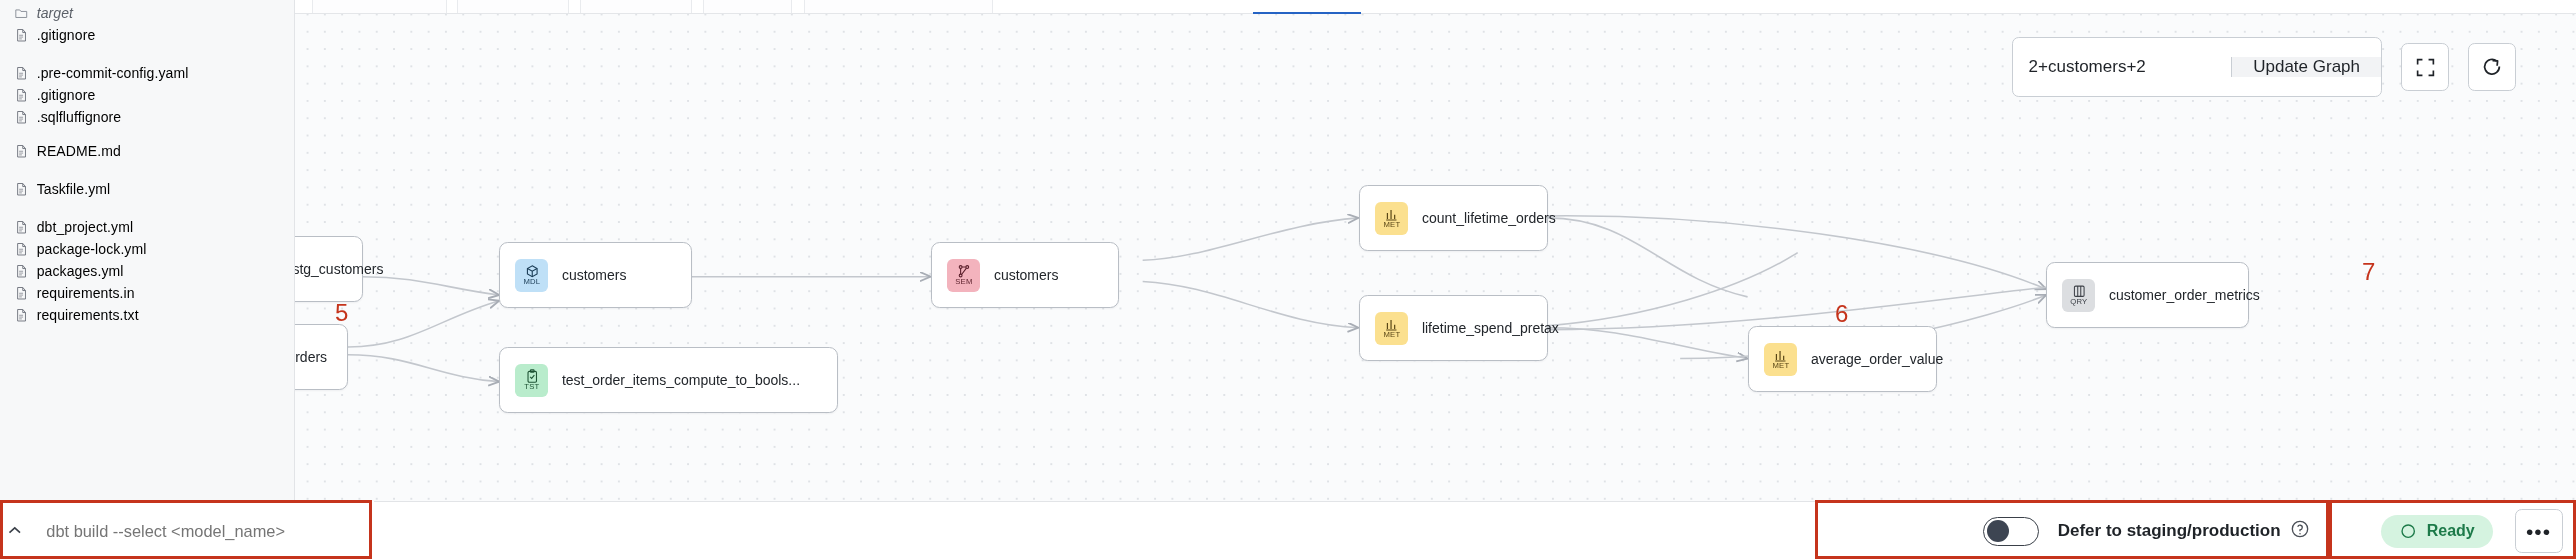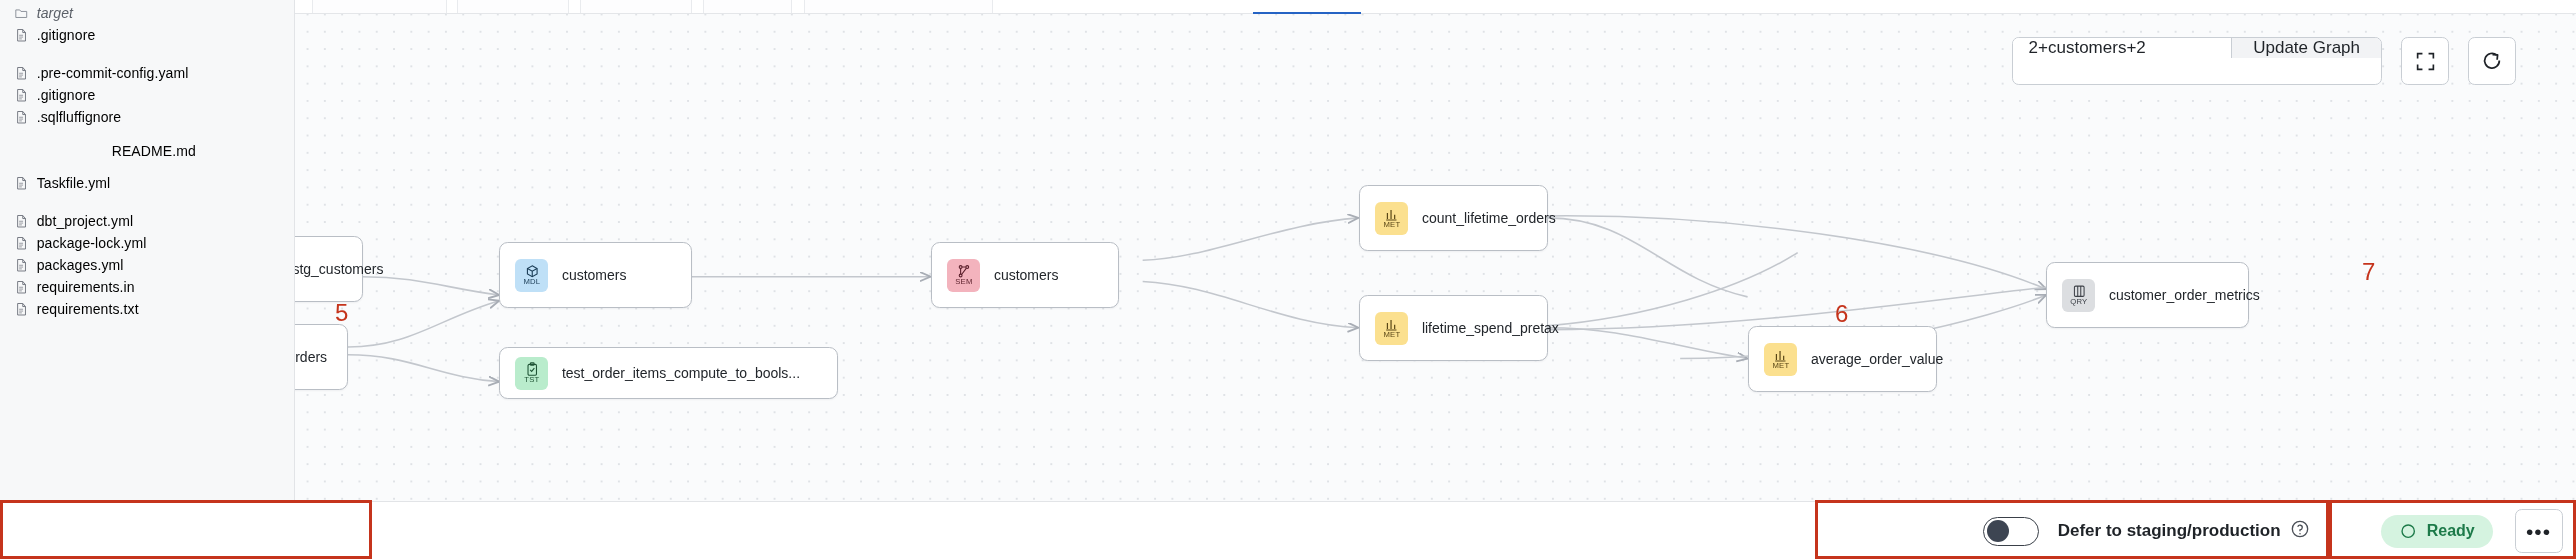--- a/index.html
+++ b/index.html
@@ -62,22 +62,22 @@
     border-left: 1px solid #e9ebee;
     border-right: 1px solid #e9ebee;
   }
 
   
   .graph-toolbar {
     position: absolute; top: 37px; right: 60px;
     display: flex; align-items: center; gap: 19px;
   }
   .search-group {
-    display: flex; align-items: flex-start;
-    height: 48px;
+    display: flex; align-items: center;
+    height: 60px;
     border: 1px solid #c9ced4;
     border-radius: 6.7px;
     background: #fff;
     overflow: hidden;
   }
   .search-input {
     width: 218px;
     border: none; outline: none;
     padding: 0 15.4px;
     font-size: 17px;
@@ -273,21 +273,21 @@
           <span class="file-label">.gitignore</span>
         </div>
         <div class="file-row" style="margin-top: 0px;">
           <svg class="icon-svg" width="14.5" height="14.5" viewBox="0 0 24 24" fill="none" stroke="#6b7079" stroke-width="1.5">
             <path d="M6 2.5 L14.5 2.5 L19 7.5 L19 21.5 L6 21.5 Z"></path>
             <path d="M14.5 2.5 L14.5 7.5 L19 7.5"></path>
             <path d="M8.5 12 L15 12 M8.5 15 L15 15 M8.5 18 L13 18" stroke-width="1.1"></path>
           </svg>
           <span class="file-label">.sqlfluffignore</span>
         </div>
-        <div class="file-row" style="margin-top: 6px; flex-direction: column;">
+        <div class="file-row" style="margin-top: 12px;">
           <svg class="icon-svg" width="14.5" height="14.5" viewBox="0 0 24 24" fill="none" stroke="#6b7079" stroke-width="1.5">
             <path d="M6 2.5 L14.5 2.5 L19 7.5 L19 21.5 L6 21.5 Z"></path>
             <path d="M14.5 2.5 L14.5 7.5 L19 7.5"></path>
             <path d="M8.5 12 L15 12 M8.5 15 L15 15 M8.5 18 L13 18" stroke-width="1.1"></path>
           </svg>
           <span class="file-label">README.md</span>
         </div>
         <div class="file-row" style="margin-top: 16px;">
           <svg class="icon-svg" width="14.5" height="14.5" viewBox="0 0 24 24" fill="none" stroke="#6b7079" stroke-width="1.5">
             <path d="M6 2.5 L14.5 2.5 L19 7.5 L19 21.5 L6 21.5 Z"></path>
@@ -383,21 +383,21 @@
       <span class="node-badge badge-mdl">
         <svg class="icon-svg" width="14.5" height="14.5" viewBox="0 0 24 24" fill="none" stroke="#1a3c55" stroke-width="1.8">
           <path d="M12 3 L20 7.5 L20 16.5 L12 21 L4 16.5 L4 7.5 Z"></path>
           <path d="M4 7.5 L12 12 L20 7.5 M12 12 L12 21"></path>
         </svg>
         <span class="badge-tag">MDL</span>
       </span>
       <span class="node-label">customers</span>
     </div>
 
-    <div class="node" style="left:204px; top:347px; width:339px; height:52px;">
+    <div class="node" style="left:204px; top:347px; width:339px; height:66px;">
       <span class="node-badge badge-tst">
         <svg class="icon-svg" width="14.5" height="14.5" viewBox="0 0 24 24" fill="none" stroke="#1e5334" stroke-width="1.8">
           <rect x="5" y="4" width="14" height="18" rx="2"></rect>
           <rect x="9" y="1.5" width="6" height="4" rx="1"></rect>
           <path d="M8.5 13 L11 15.5 L15.5 10"></path>
         </svg>
         <span class="badge-tag">TST</span>
       </span>
       <span class="node-label">test_order_items_compute_to_bools...</span>
     </div>
@@ -470,20 +470,28 @@
         <svg width="22" height="22" viewBox="0 0 24 24" fill="none" stroke="#1f2328" stroke-width="1.9">
           <path d="M20 11.5 A8 8 0 1 1 17.2 5.6"></path>
           <path d="M12.6 5.1 L18.1 5.4 L17.6 10.6" stroke-linejoin="round"></path>
         </svg>
       </div>
     </div>
   </div>
 
   <div class="bottom-bar">
 
+    <div class="cmd-area">
+      <div class="caret-btn">
+        <svg width="13.5" height="9.6" viewBox="0 0 14 10" fill="none" stroke="#3a4049" stroke-width="1.7">
+          <path d="M1.5 7 L7 2 L12.5 7"></path>
+        </svg>
+      </div>
+      <input class="cmd-input" type="text" placeholder="dbt build --select &lt;model_name&gt;" style="">
+    </div>
 
     <div class="defer-group">
       <div class="toggle">
         <div class="toggle-knob"></div>
       </div>
       <span class="defer-label">Defer to staging/production</span>
       <span class="help-icon" style="margin-left:-9.6px;">
         <svg width="20" height="20" viewBox="0 0 24 24" fill="none" stroke="#4b5058" stroke-width="1.6">
           <circle cx="12" cy="12" r="9.2"></circle>
           <path d="M9.3 9.2 A2.8 2.8 0 1 1 12 13 L12 14.6"></path>

